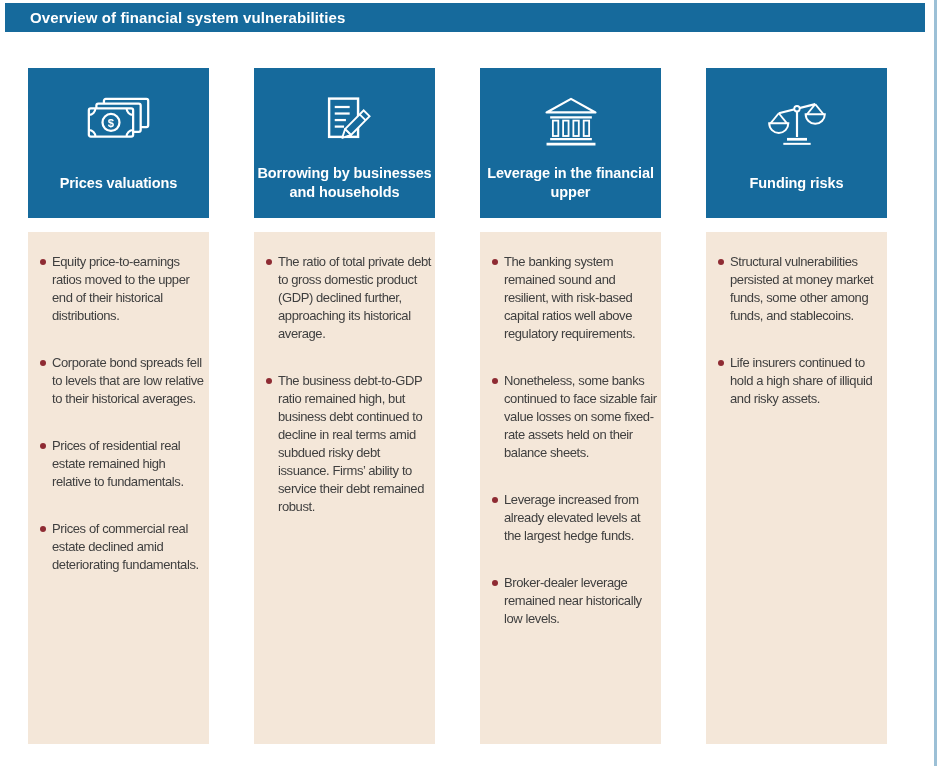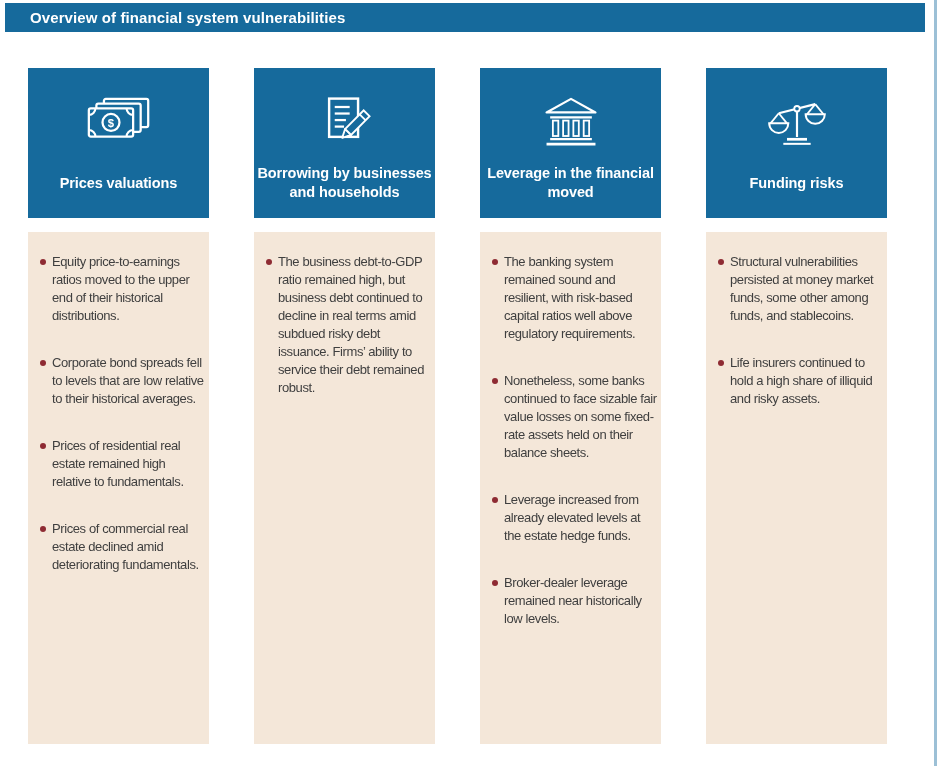--- a/index.html
+++ b/index.html
@@ -141,44 +141,45 @@
             <g transform="translate(27,48) rotate(-45)">
               <polygon points="0,0 9,-4.5 9,4.5" style="fill:var(--header-blue,#166a9c)" stroke="#fff" stroke-width="2" stroke-linejoin="round"></polygon>
               <rect x="9" y="-4.5" width="28" height="9" style="fill:var(--header-blue,#166a9c)" stroke="#fff" stroke-width="2"></rect>
               <line x1="31" y1="-4.5" x2="31" y2="4.5" stroke="#fff" stroke-width="2"></line>
             </g>
           </svg>
         </span>
         <h2 class="panel-title">Borrowing by businesses and households</h2>
       </div>
       <ul class="panel-body">
+          <li class="bullet">The ratio of total private debt to gross domestic product (GDP) declined further, approaching its historical average.</li>
           <li class="bullet">The business debt-to-GDP ratio remained high, but business debt continued to decline in real terms amid subdued risky debt issuance. Firms’ ability to service their debt remained robust.</li>
         </ul>
     </section>
 
     <section class="col">
       <div class="panel-header">
         <span class="icon-wrap">
           <svg viewBox="0 0 64 58" width="58" height="53" aria-hidden="true">
             <path class="stroke" d="M5 19 L32 4 L59 19 Z" stroke-width="2.4" stroke-linejoin="round"></path>
             <line x1="9" y1="24.5" x2="55" y2="24.5" stroke="#fff" stroke-width="2.6"></line>
             <rect class="stroke" x="12" y="28" width="6" height="17" stroke-width="2"></rect>
             <rect class="stroke" x="23.3" y="28" width="6" height="17" stroke-width="2"></rect>
             <rect class="stroke" x="34.6" y="28" width="6" height="17" stroke-width="2"></rect>
             <rect class="stroke" x="46" y="28" width="6" height="17" stroke-width="2"></rect>
             <line x1="9" y1="48.5" x2="55" y2="48.5" stroke="#fff" stroke-width="2.6"></line>
             <line x1="5" y1="54" x2="59" y2="54" stroke="#fff" stroke-width="3"></line>
           </svg>
         </span>
-        <h2 class="panel-title">Leverage in the financial moved</h2>
+        <h2 class="panel-title">Leverage in the financial upper</h2>
       </div>
       <ul class="panel-body">
           <li class="bullet">The banking system remained sound and resilient, with risk-based capital ratios well above regulatory requirements.</li>
           <li class="bullet">Nonetheless, some banks continued to face sizable fair value losses on some fixed-rate assets held on their balance sheets.</li>
-          <li class="bullet">Leverage increased from already elevated levels at the estate hedge funds.</li>
+          <li class="bullet">Leverage increased from already elevated levels at the largest hedge funds.</li>
           <li class="bullet">Broker-dealer leverage remained near historically low levels.</li>
         </ul>
     </section>
 
     <section class="col">
       <div class="panel-header">
         <span class="icon-wrap">
           <svg viewBox="0 0 68 58" width="62" height="53" aria-hidden="true">
             <line x1="14" y1="20" x2="54" y2="10" stroke="#fff" stroke-width="2.4"></line>
             <line x1="34" y1="18" x2="34" y2="46" stroke="#fff" stroke-width="2.4"></line>

